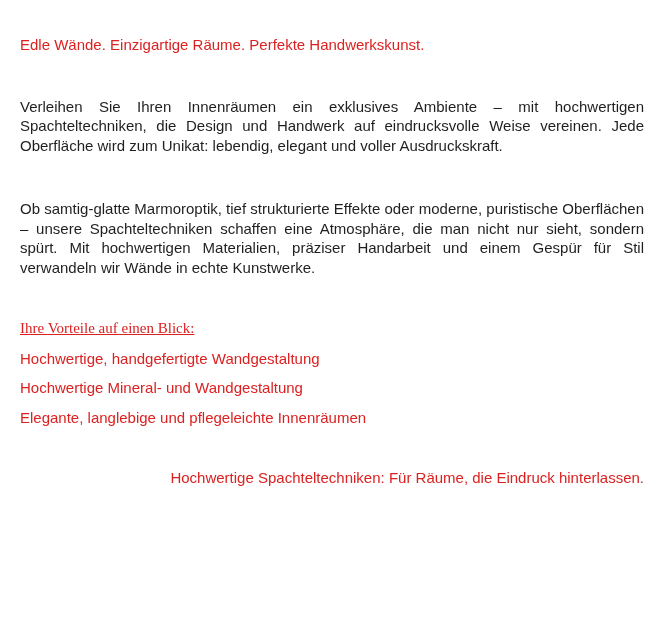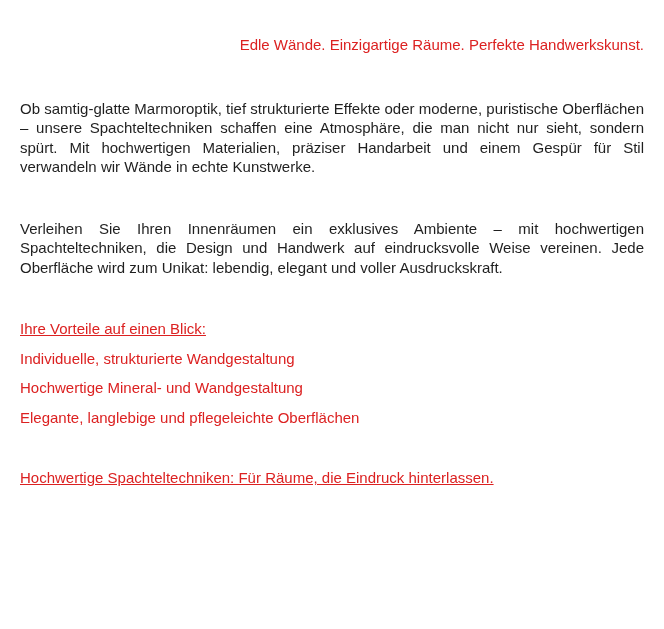--- a/index.html
+++ b/index.html
@@ -18,69 +18,69 @@
     font-size: 15px;
     line-height: 19.5px;
     color: #1f1f1f;
     overflow: hidden;
   }
   .title {
     margin: 35px 0 0 0;
     font-size: 15px;
     font-weight: 400;
     line-height: 19.5px;
-    text-align: right;
+    text-align: left;
     color: #dc2121;
   }
   .para {
     margin: 0;
     text-align: justify;
   }
   .para-intro   { margin-top: 42px; }
   .para-desc    { margin-top: 44px; }
   .para-statement { margin-top: 43px; }
   .benefits-heading {
     margin: 42px 0 0 0;
     font-size: 15px;
     font-weight: 400;
     line-height: 19.5px;
     color: #dc2121;
     text-decoration: underline;
+    font-family: Liberation Serif, serif;
   }
   .benefits-list {
     list-style: none;
     margin: 0;
     padding: 0;
   }
   .benefits-list li {
     margin-top: 10px;
     color: #dc2121;
   }
   .footer-tagline {
     margin: 41px 0 0 0;
-    text-align: left;
+    text-align: right;
     color: #dc2121;
-    text-decoration: underline;
   }
 </style>
 </head>
 <body>
 
 <div class="page">
 
   <h1 class="title">Edle Wände. Einzigartige Räume. Perfekte Handwerkskunst.</h1>
 
+  <p class="para para-intro">Verleihen Sie Ihren Innenräumen ein exklusives Ambiente – mit hochwertigen Spachteltechniken, die Design und Handwerk auf eindrucksvolle Weise vereinen. Jede Oberfläche wird zum Unikat: lebendig, elegant und voller Ausdruckskraft.</p>
+
   <p class="para para-desc">Ob samtig-glatte Marmoroptik, tief strukturierte Effekte oder moderne, puristische Oberflächen – unsere Spachteltechniken schaffen eine Atmosphäre, die man nicht nur sieht, sondern spürt. Mit hochwertigen Materialien, präziser Handarbeit und einem Gespür für Stil verwandeln wir Wände in echte Kunstwerke.</p>
-
-  <p class="para para-intro">Verleihen Sie Ihren Innenräumen ein exklusives Ambiente – mit hochwertigen Spachteltechniken, die Design und Handwerk auf eindrucksvolle Weise vereinen. Jede Oberfläche wird zum Unikat: lebendig, elegant und voller Ausdruckskraft.</p>
 
   <h2 class="benefits-heading">Ihre Vorteile auf einen Blick:</h2>
 
   <ul class="benefits-list">
-    <li>Individuelle, strukturierte Wandgestaltung</li>
+    <li>Hochwertige, handgefertigte Wandgestaltung</li>
     <li>Hochwertige Mineral- und Wandgestaltung</li>
-    <li>Elegante, langlebige und pflegeleichte Oberflächen</li>
+    <li>Elegante, langlebige und pflegeleichte Innenräumen</li>
   </ul>
 
 
   <p class="footer-tagline">Hochwertige Spachteltechniken: Für Räume, die Eindruck hinterlassen.</p>
 
 </div>
 
 </body></html>

